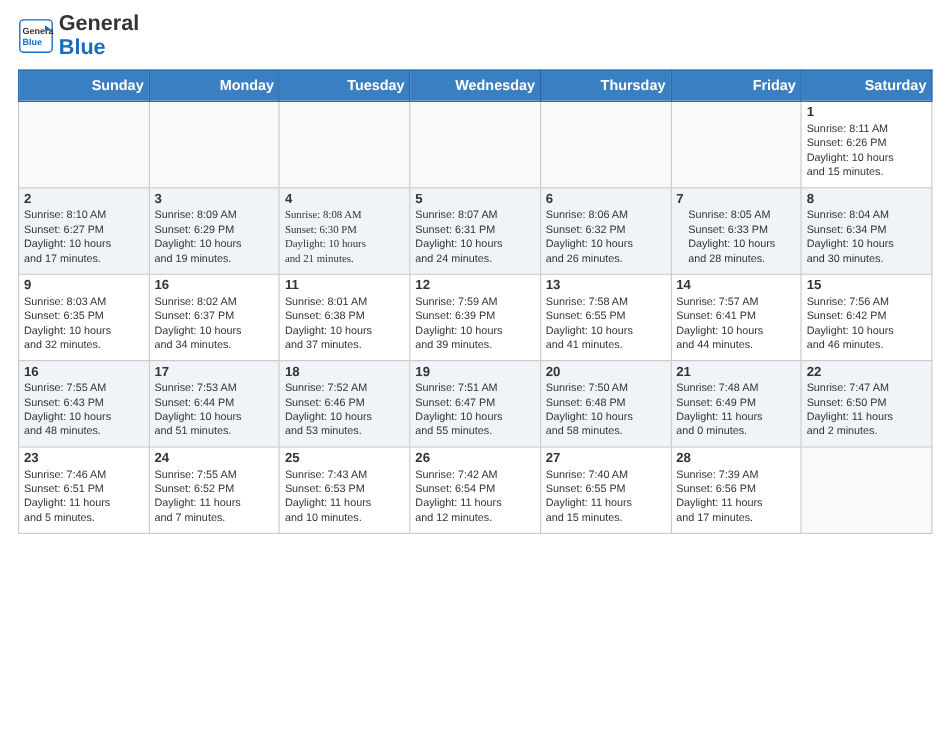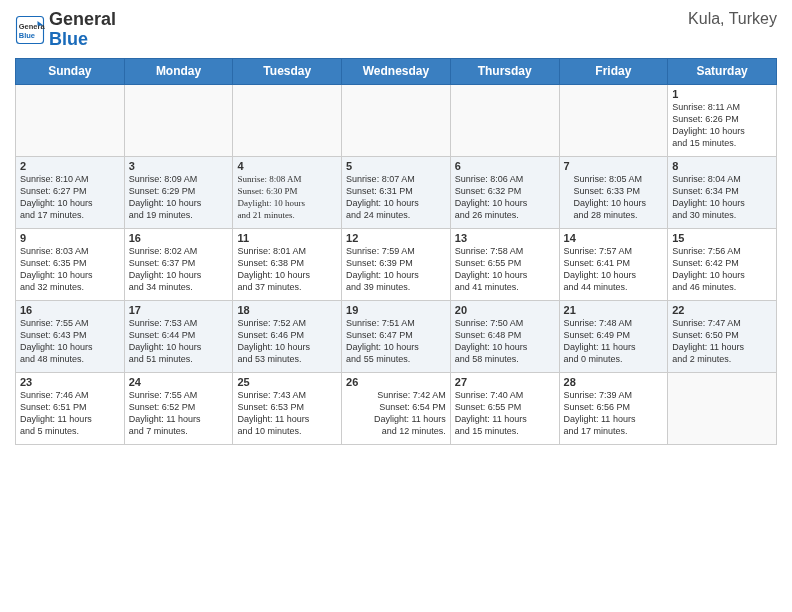--- a/index.html
+++ b/index.html
@@ -7,21 +7,21 @@
     .page { width: 792px; min-height: 612px; padding: 10px 15px; }
     .header { display: flex; justify-content: space-between; align-items: flex-start; margin-bottom: 8px; }
     .logo { display: flex; align-items: center; }
     .logo-text { font-size: 18px; font-weight: bold; color: #333; line-height: 1.1; }
     .logo-text .blue { color: #1a6bba; }
     .logo-icon { width: 30px; height: 30px; margin-right: 4px; }
     .title-block { text-align: right; }
     .month-title { font-size: 36px; font-weight: bold; color: #333; }
     .location { font-size: 16px; color: #555; }
     .calendar { width: 100%; border-collapse: collapse; }
-    .calendar th { background: #3a7fc1; color: #fff; font-size: 12px; font-weight: bold; padding: 1px 4px; text-align: center; border: 1px solid #2a6aaa; }
+    .calendar th { background: #3a7fc1; color: #fff; font-size: 12px; font-weight: bold; padding: 1px 4px; text-align: right; border: 1px solid #2a6aaa; }
     .calendar td { border: 1px solid #ccc; vertical-align: top; padding: 3px 4px; font-size: 9.5px; color: #333; width: calc(100%/7); background: #fff; }
     .calendar td.empty { background: #f9f9f9; }
     .calendar tr:nth-child(even) td { background: #f0f4f8; }
     .calendar tr:nth-child(even) td.empty { background: #f0f4f8; }
     .day-num { font-weight: bold; font-size: 11px; display: block; margin-bottom: 1px; }
     .day-info { font-size: 9px; line-height: 1.35; color: #333; }
     .calendar thead tr th { height: 26px; }
     .calendar tbody tr td { height: 72px; }
   </style>
 </head>
@@ -37,21 +37,20 @@
         <polygon points="30,8 38,14 30,14" fill="#1a6bba"></polygon>
       </svg>
       <div>
         <div class="logo-text">
           <span>General</span><br>
           <span class="blue">Blue</span>
         </div>
       </div>
     </div>
     <div class="title-block">
-      <div class="location">Kula, Turkey</div>
     </div>
   </div>
 
   <table class="calendar">
     <thead>
       <tr>
       <th>Sunday</th>
           <th>Monday</th>
           <th>Tuesday</th>
           <th>Wednesday</th>
@@ -246,21 +245,21 @@
           </td>
           <td>
             <span class="day-num">25</span>
             <div class="day-info" style="white-space: pre-line;">Sunrise: 7:43 AM
 Sunset: 6:53 PM
 Daylight: 11 hours
 and 10 minutes.</div>
           </td>
           <td>
             <span class="day-num">26</span>
-            <div class="day-info" style="white-space: pre-line; text-align: right;">Sunrise: 7:42 AM
+            <div class="day-info" style="white-space: pre-line;">Sunrise: 7:42 AM
 Sunset: 6:54 PM
 Daylight: 11 hours
 and 12 minutes.</div>
           </td>
           <td>
             <span class="day-num">27</span>
             <div class="day-info" style="white-space: pre-line;">Sunrise: 7:40 AM
 Sunset: 6:55 PM
 Daylight: 11 hours
 and 15 minutes.</div>

